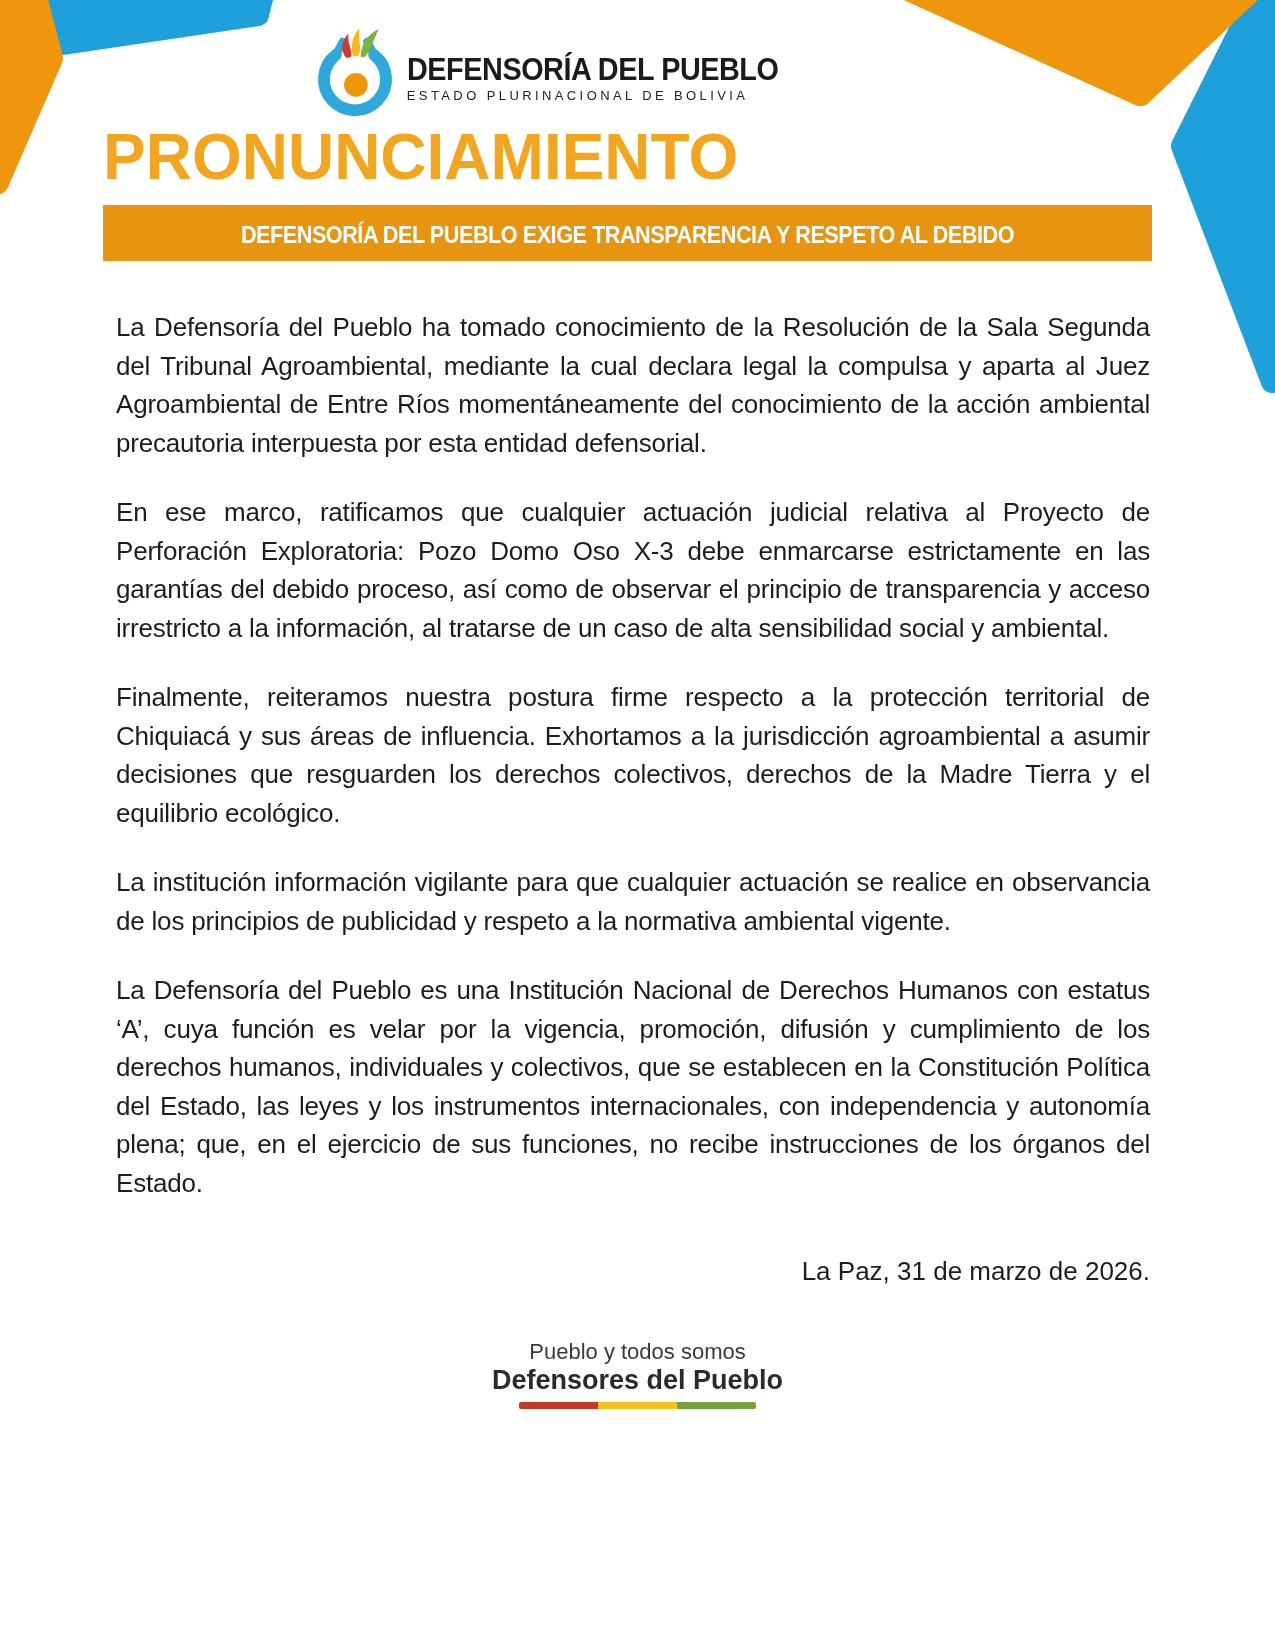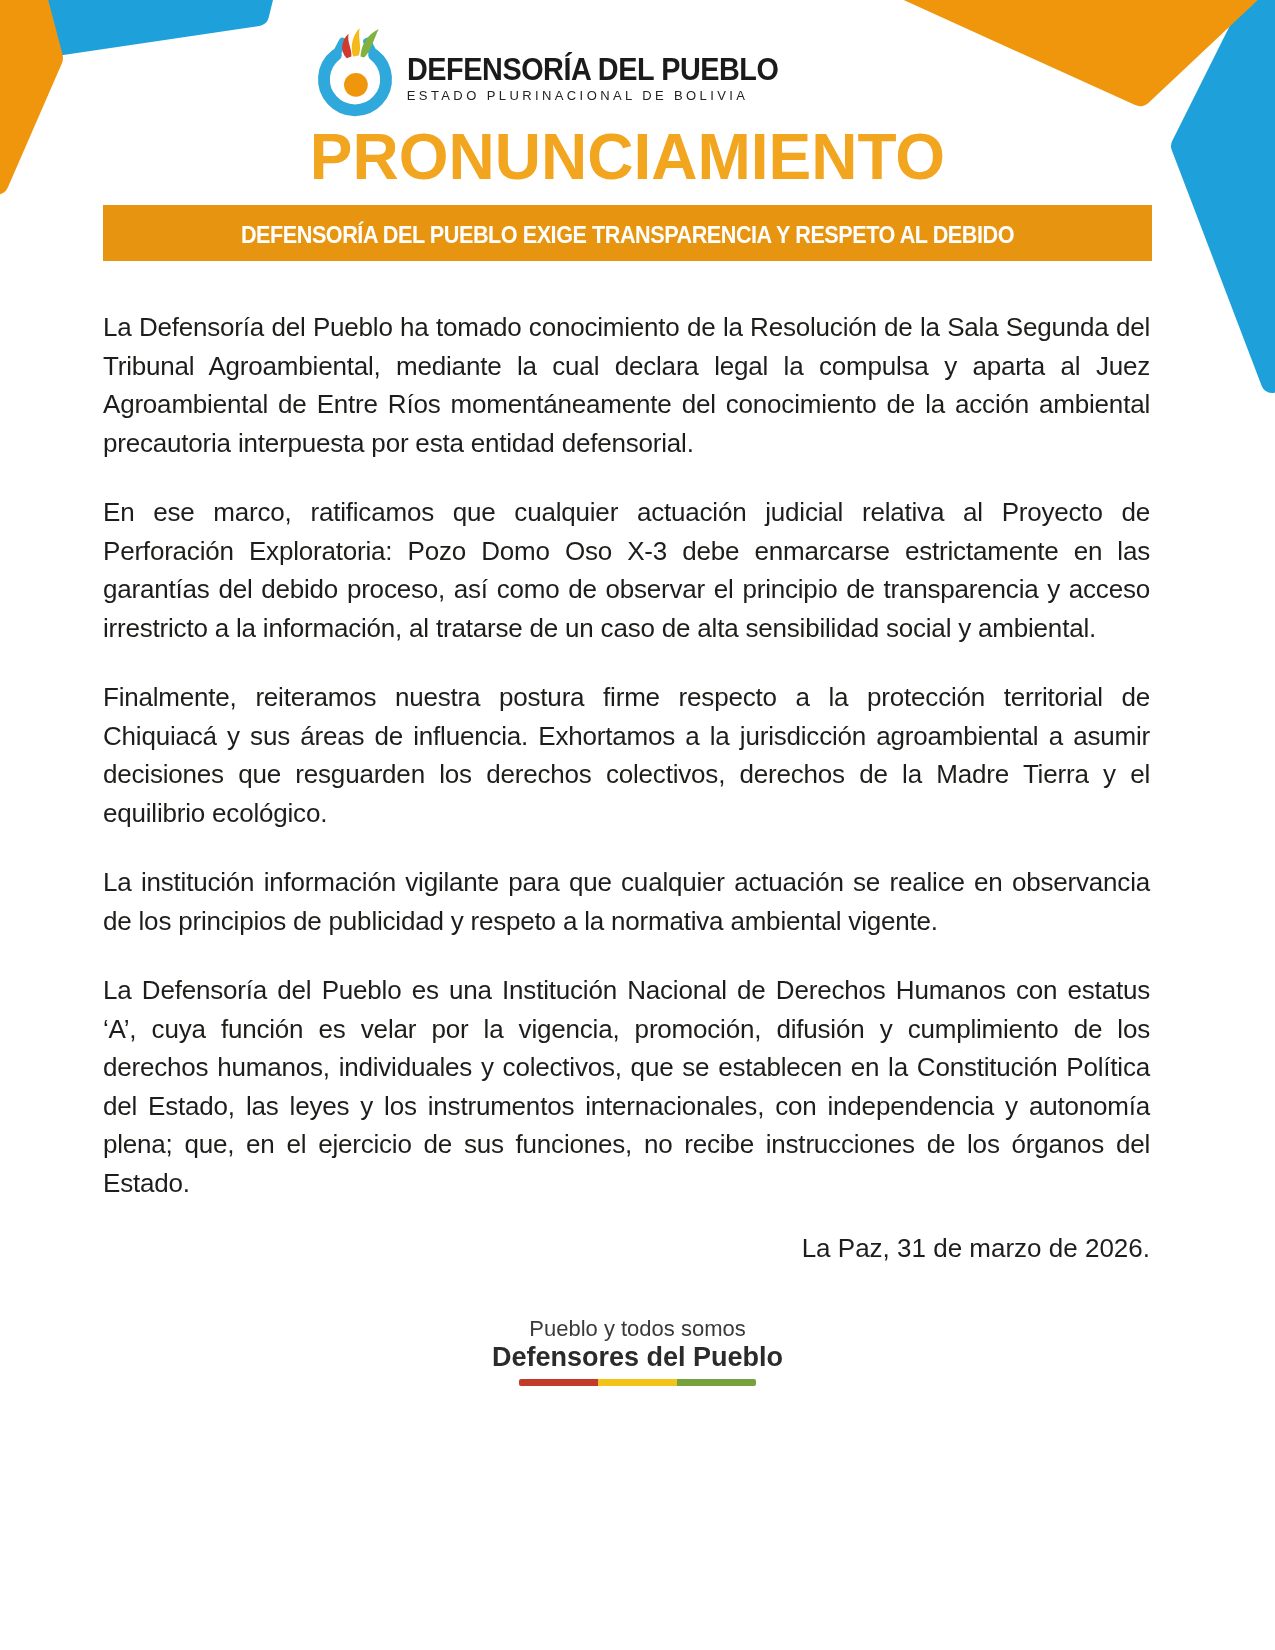--- a/index.html
+++ b/index.html
@@ -33,42 +33,42 @@
   .logo-title{
     font-size:31px;font-weight:bold;color:#1b1b1b;letter-spacing:-0.5px;
     transform:scaleX(0.93);transform-origin:left center;white-space:nowrap;
   }
   .logo-subtitle{
     font-size:13px;color:#222;letter-spacing:3.4px;white-space:nowrap;
   }
 
   .page-title{
     margin:6px 0 15px 103px;width:1049px;
-    text-align:center;
+    text-align:left;
     color:var(--title-orange);
     font-size:64px;font-weight:bold;letter-spacing:0px;
     line-height:66px;
   }
 
   .banner{
     margin:13px 0 0 103px;width:1049px;
     background:var(--banner-orange);
     color:#ffffff;text-align:center;
     padding:13px 0 9px;
   }
   .banner-line{display:block;line-height:34px;font-size:24px;font-weight:bold;}
   .banner-line > span{display:inline-block;transform:scaleX(0.9);transform-origin:center;letter-spacing:-0.5px;white-space:nowrap;}
 
   .body-col{margin:47px 0 0 100px;width:1050px;}
   .body-col p{
     font-size:26px;line-height:38.5px;color:#1d1d1b;
-    text-align:justify;margin:0 0 31px 3px;letter-spacing:-0.2px;
+    text-align:justify;margin:0 0 31px 16px;letter-spacing:-0.2px;
   }
   .dateline{
-    font-size:26px;color:#1d1d1b;text-align:right;margin-top:31px;
+    font-size:26px;color:#1d1d1b;text-align:right;margin-top:54px;
   }
 
   .footer{margin-top:52px;text-align:center;}
   .footer-line1{font-size:22px;color:#3a3a3a;line-height:26px;}
   .footer-line2{font-size:27px;font-weight:bold;color:#2b2b2b;line-height:30px;}
   .flag-bar{
     width:237px;height:7px;margin:7px auto 0;
     display:flex;border-radius:2px;overflow:hidden;
   }
   .flag-bar .seg{flex:1 1 0;}

